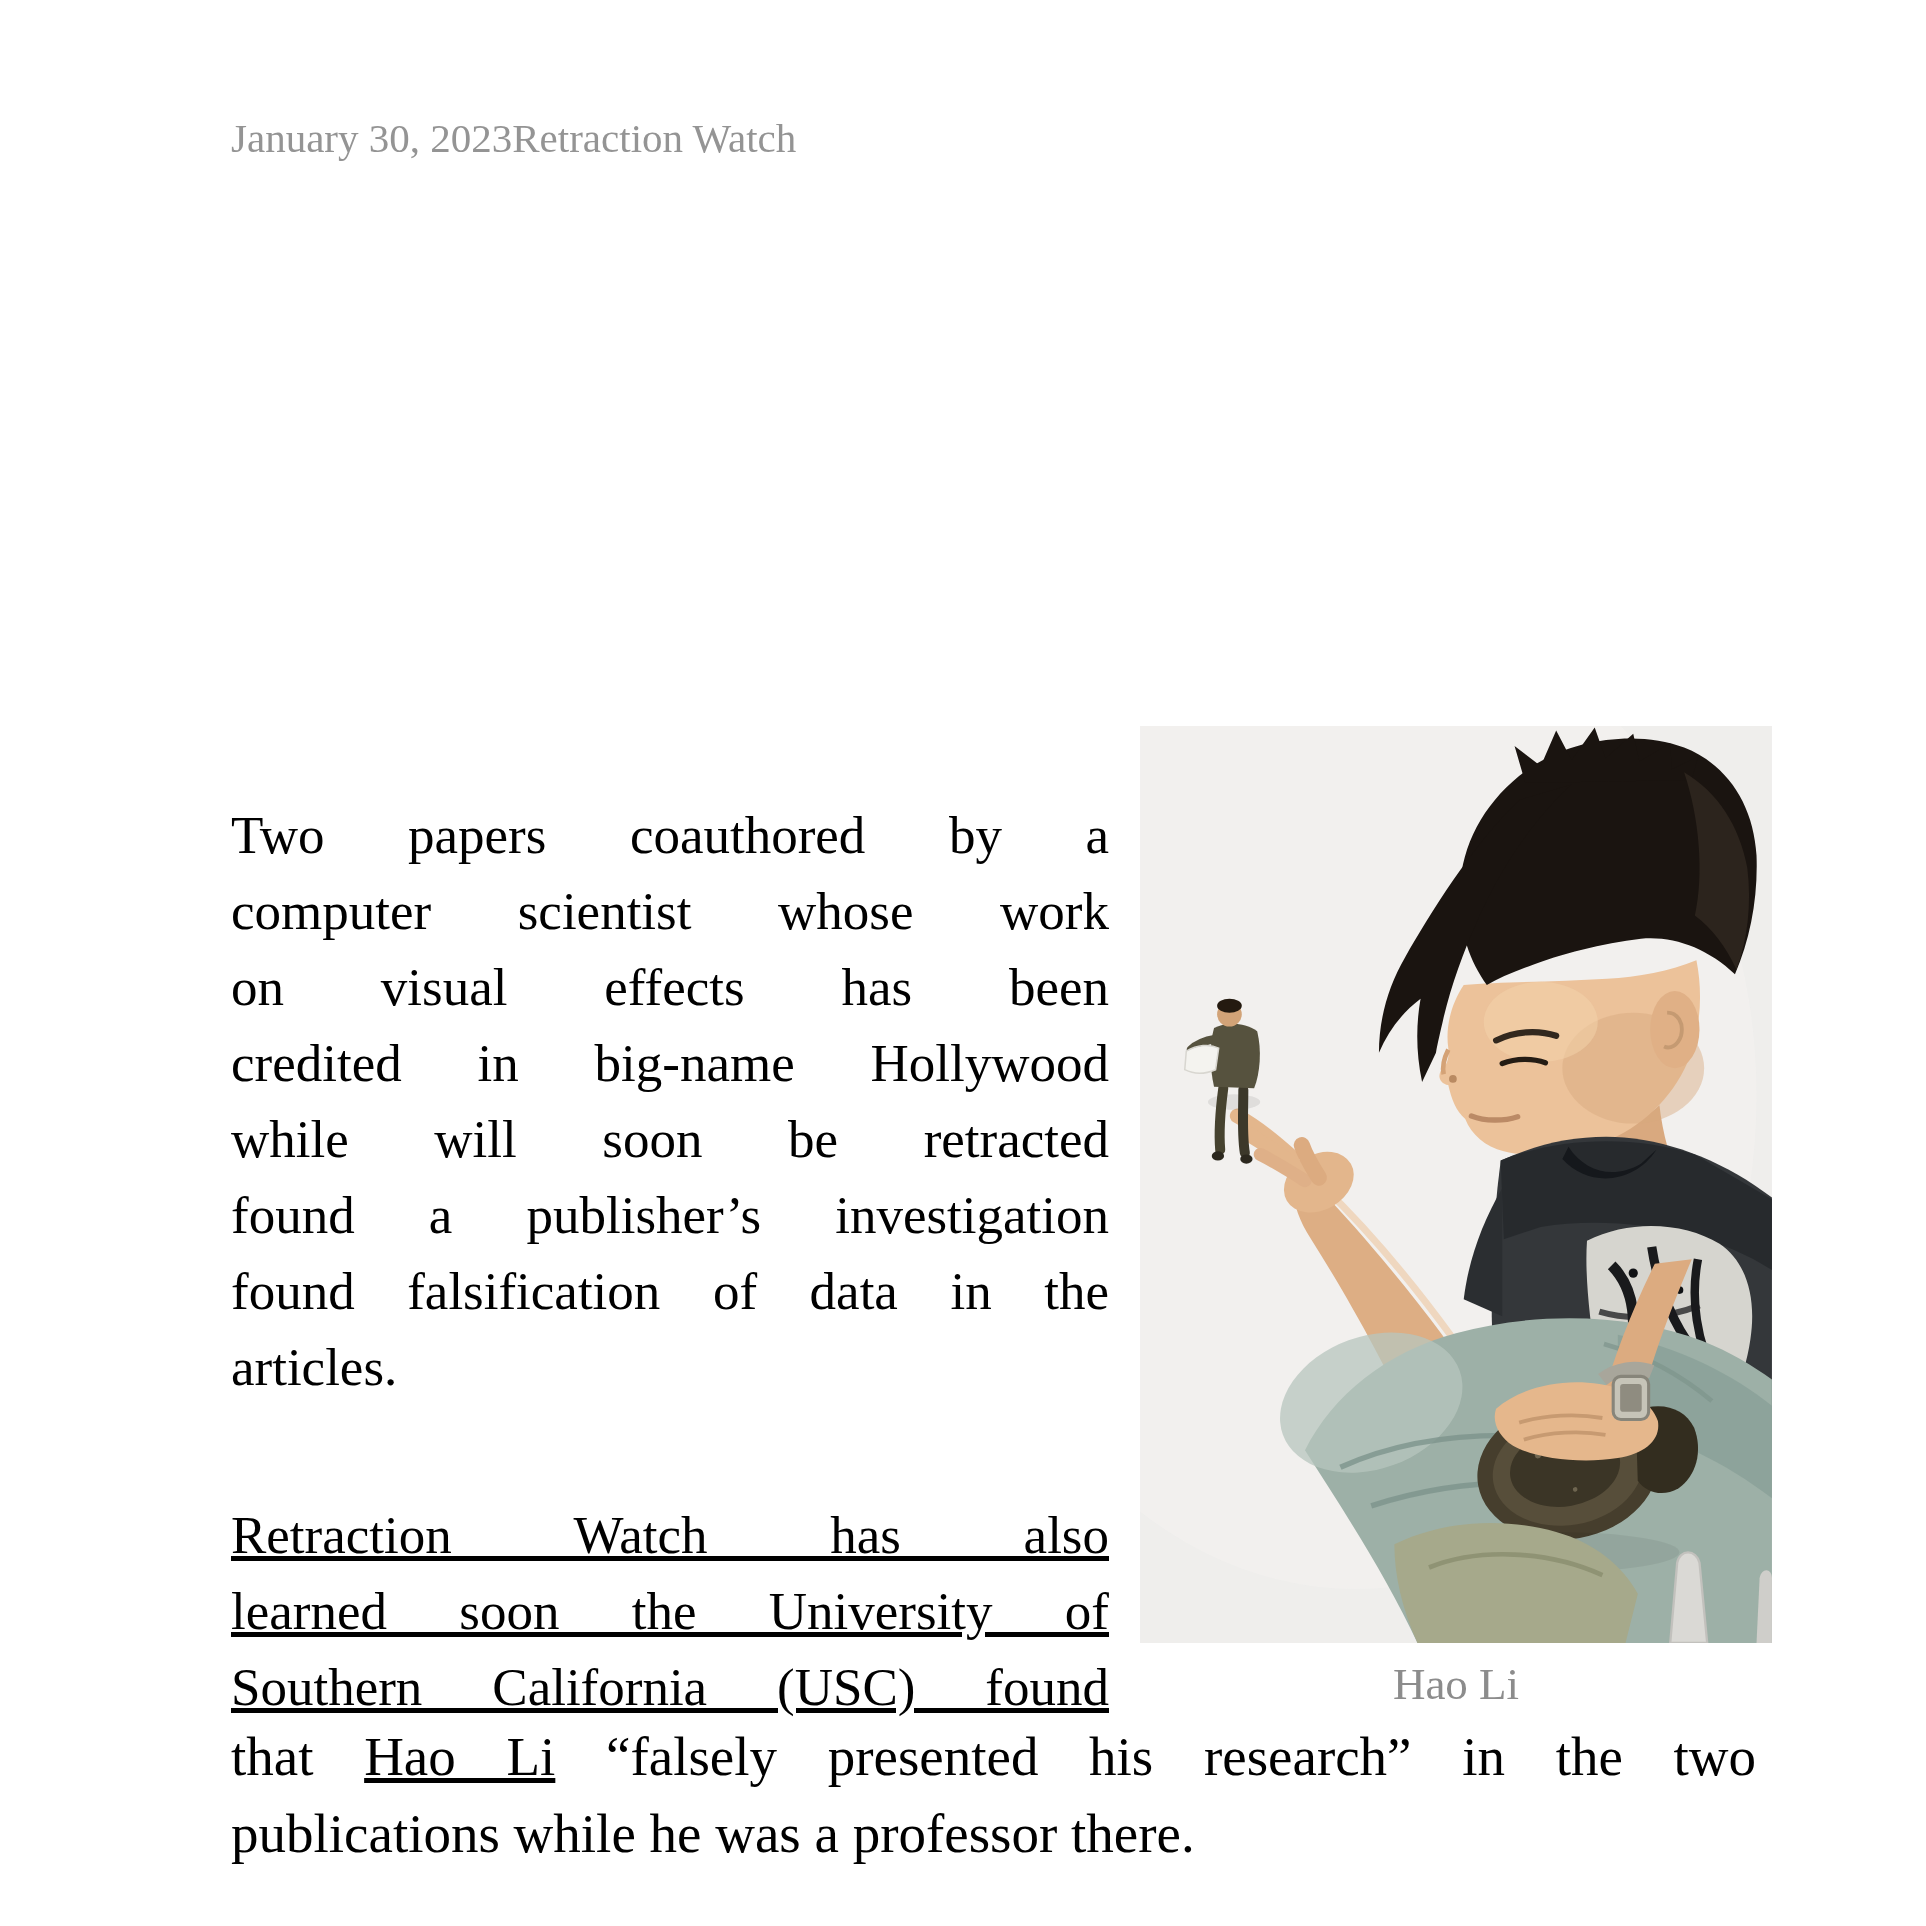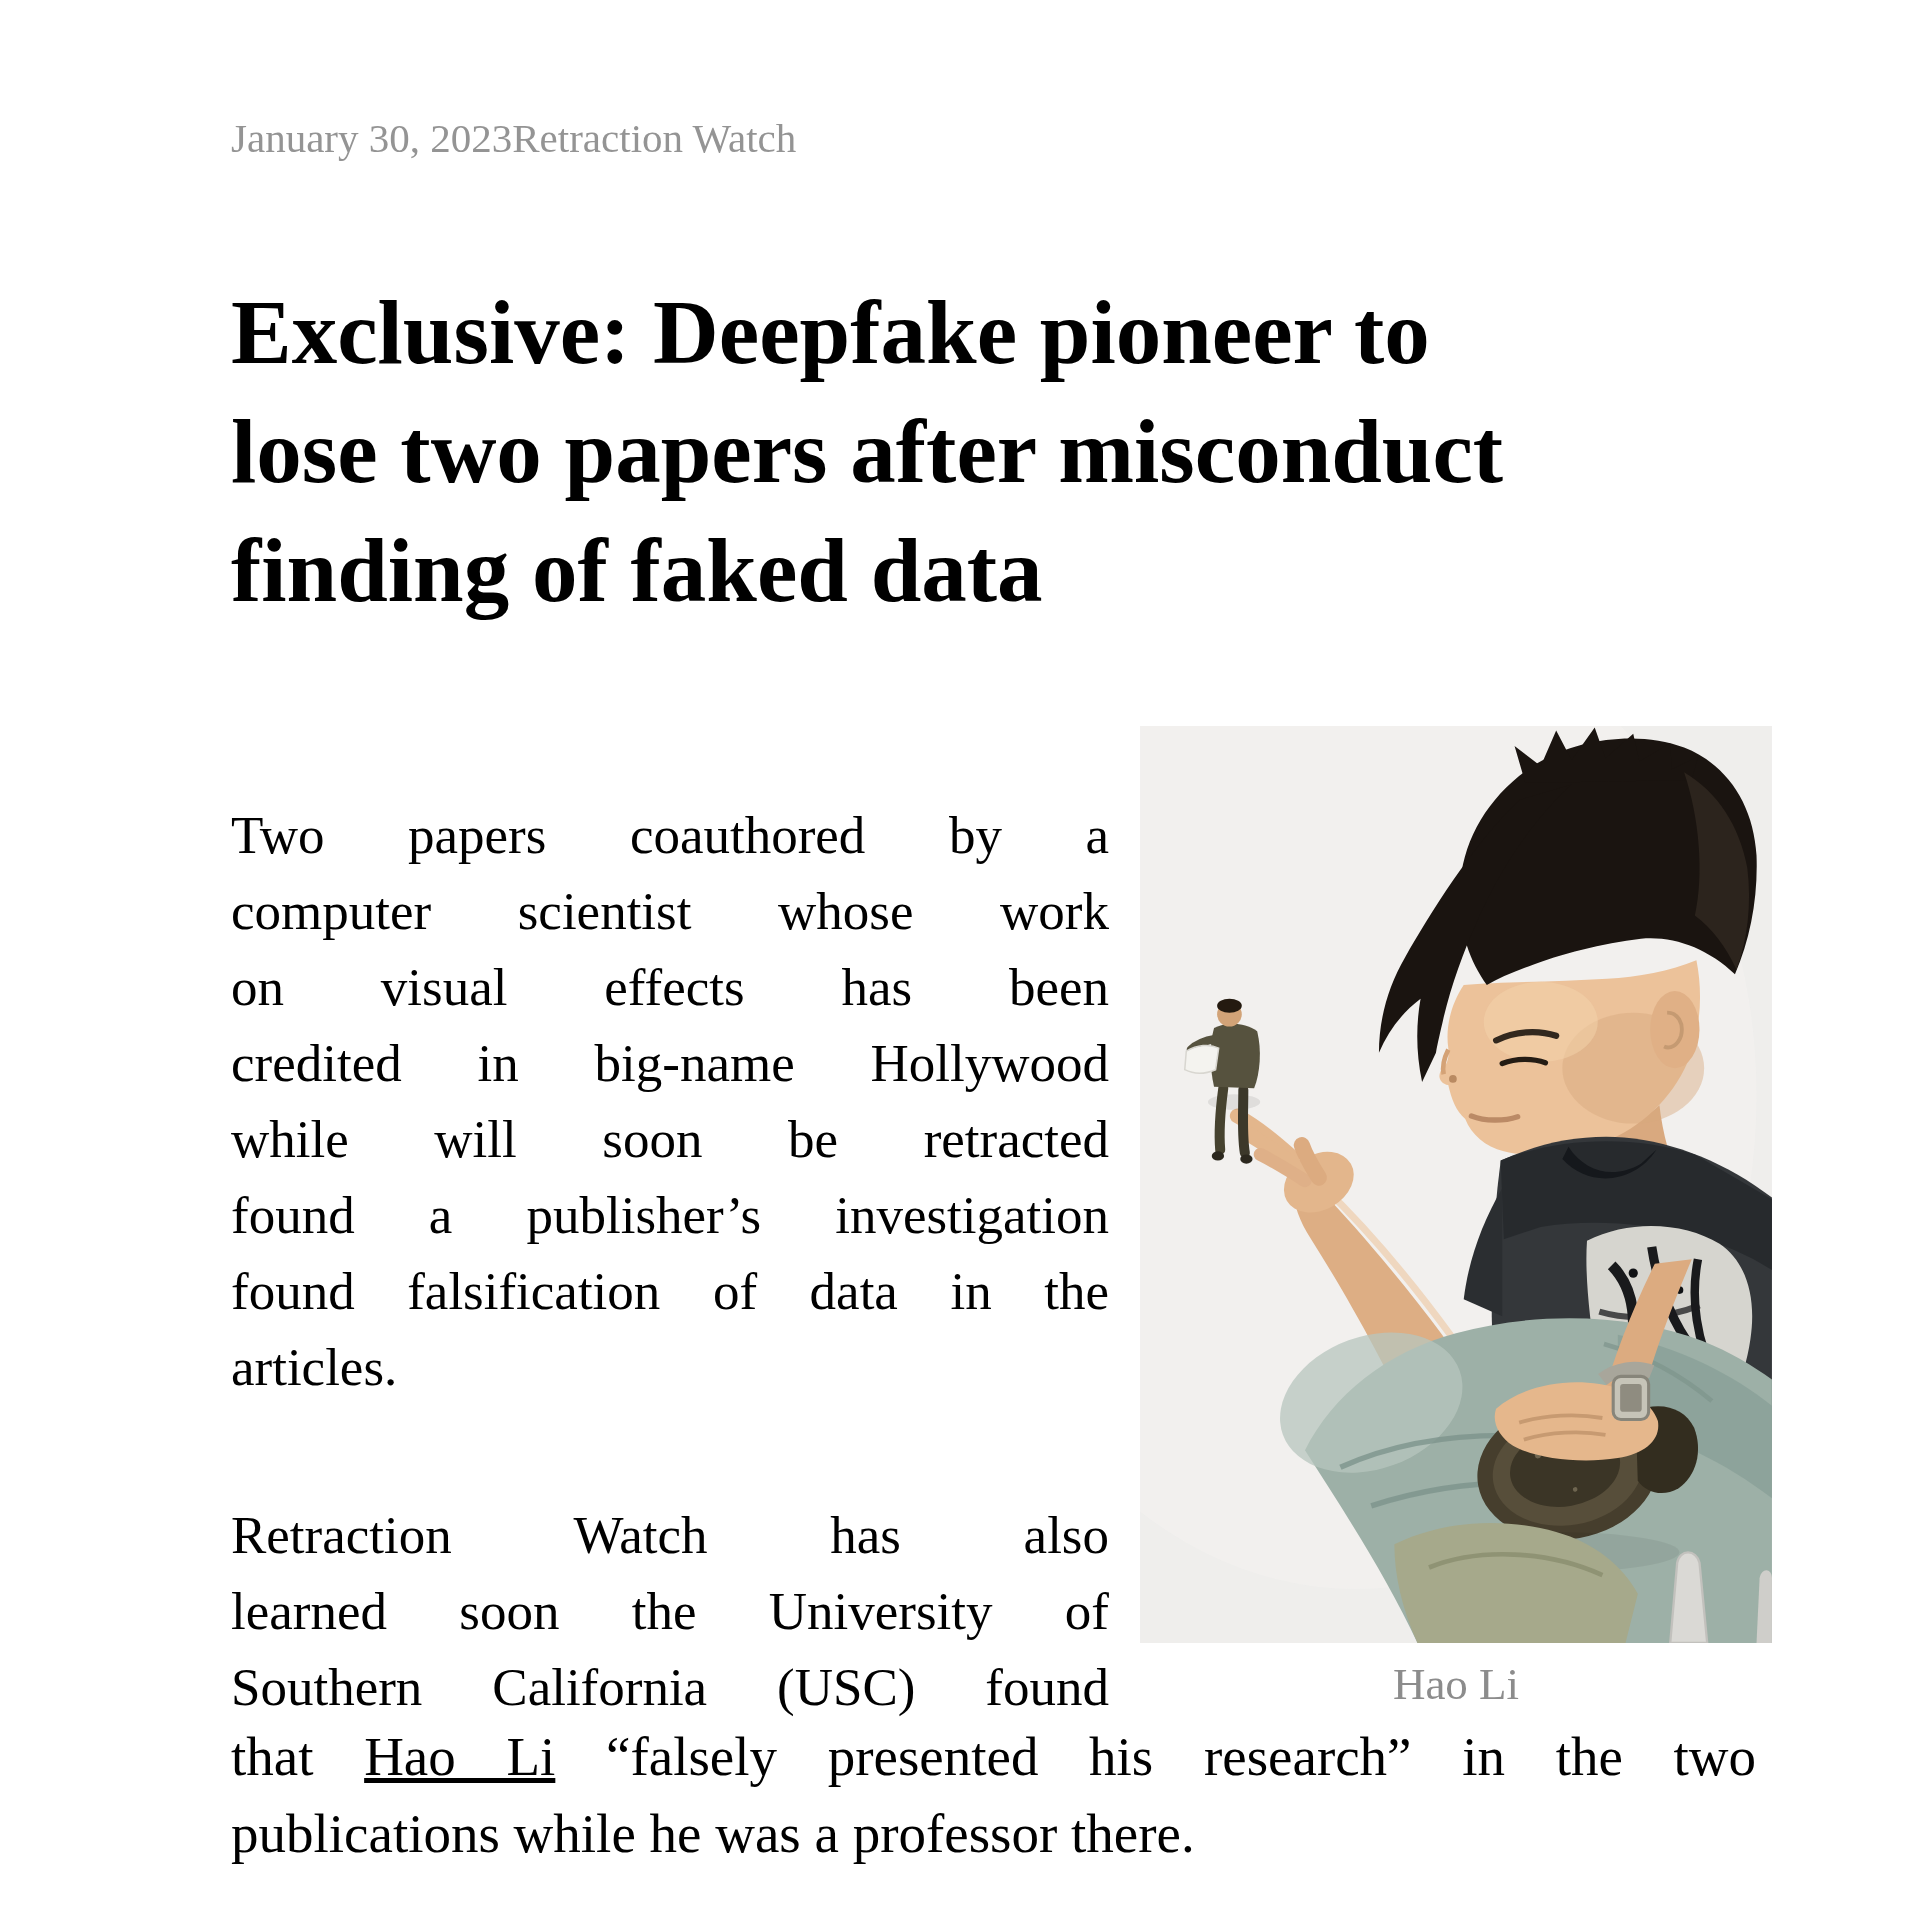--- a/index.html
+++ b/index.html
@@ -37,21 +37,21 @@
   
   .row {
     position: absolute;
     top: 726px; left: 231px; width: 1541px;
     display: flex; align-items: flex-start;
   }
   .textcol { width: 878px; padding-top: 71px; }
   .para { font-size: 53px; line-height: 76px; }
   .para > div { text-align: justify; text-align-last: justify; }
   .para1 > div:last-child { text-align-last: left; }
-  .para2 { margin-top: 92px; }
+  .para2 { margin-top: 92px; text-decoration: underline; }
 
   .figcol { width: 632px; margin: 0 0 0 auto; }
   .photo { display: block; width: 632px; height: 917px; }
   .caption {
     margin-top: 11.6px;
     text-align: center;
     font-size: 45px; line-height: 58px;
     color: #8c8c8c;
   }
 
@@ -67,25 +67,20 @@
 </head>
 <body>
 
 <div class="page">
 
   <div class="hdr">
     <span>January 30, 2023</span>
     <span>Retraction Watch</span>
   </div>
 
-  <h1 class="headline">
-      <div>Exclusive: Deepfake pioneer to</div>
-      <div>lose two papers after misconduct</div>
-      <div>finding of faked data</div>
-    </h1>
 
   <div class="row">
     <div class="textcol">
       <div class="para para1">
           <div>Two papers coauthored by a</div>
           <div>computer scientist whose work</div>
           <div>on visual effects has been</div>
           <div>credited in big-name Hollywood</div>
           <div>while will soon be retracted</div>
           <div>found a publisher’s investigation</div>

